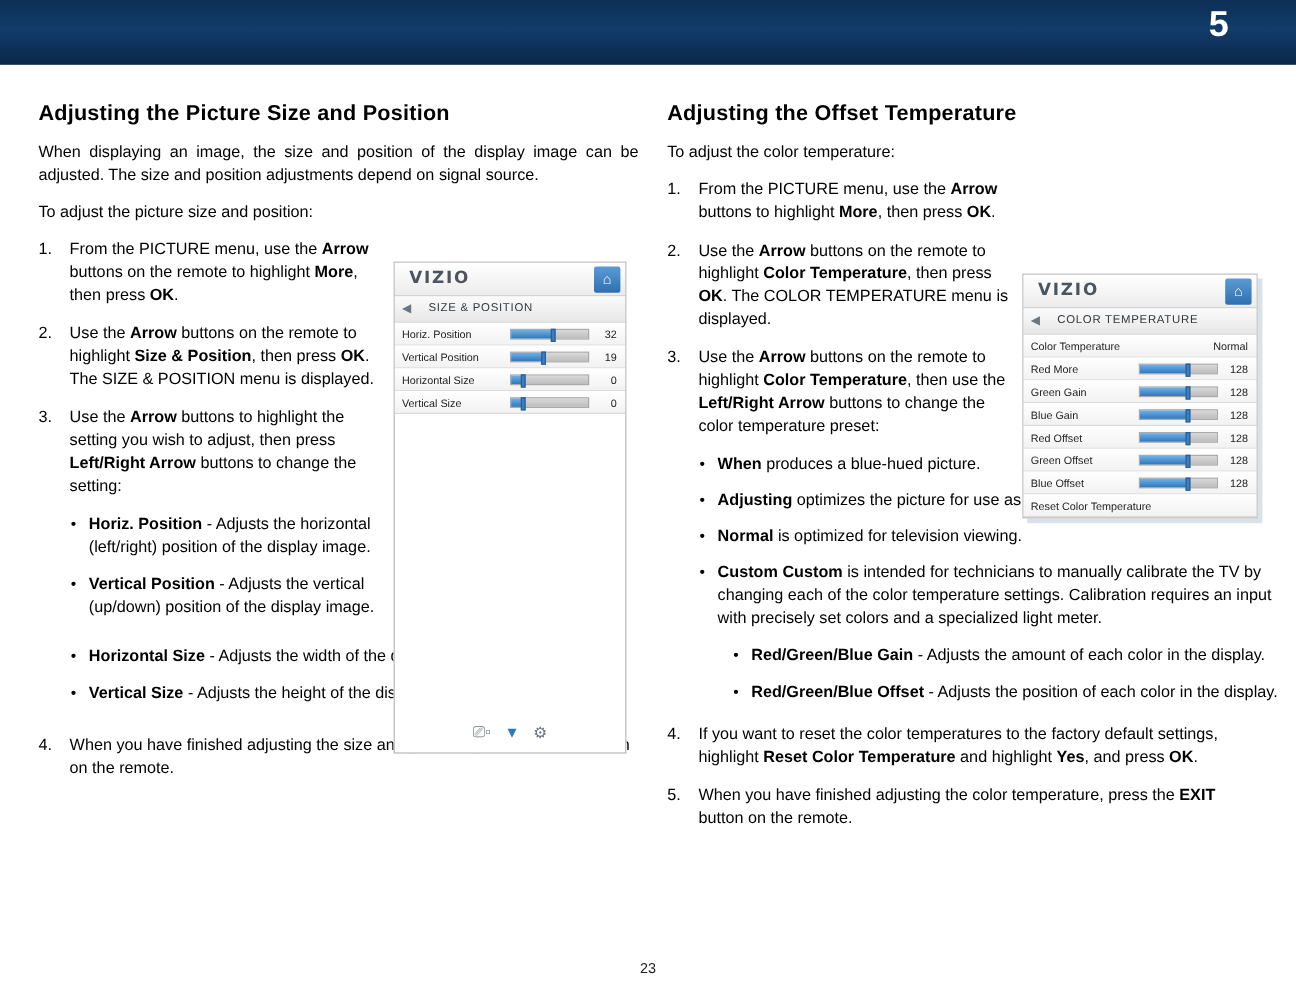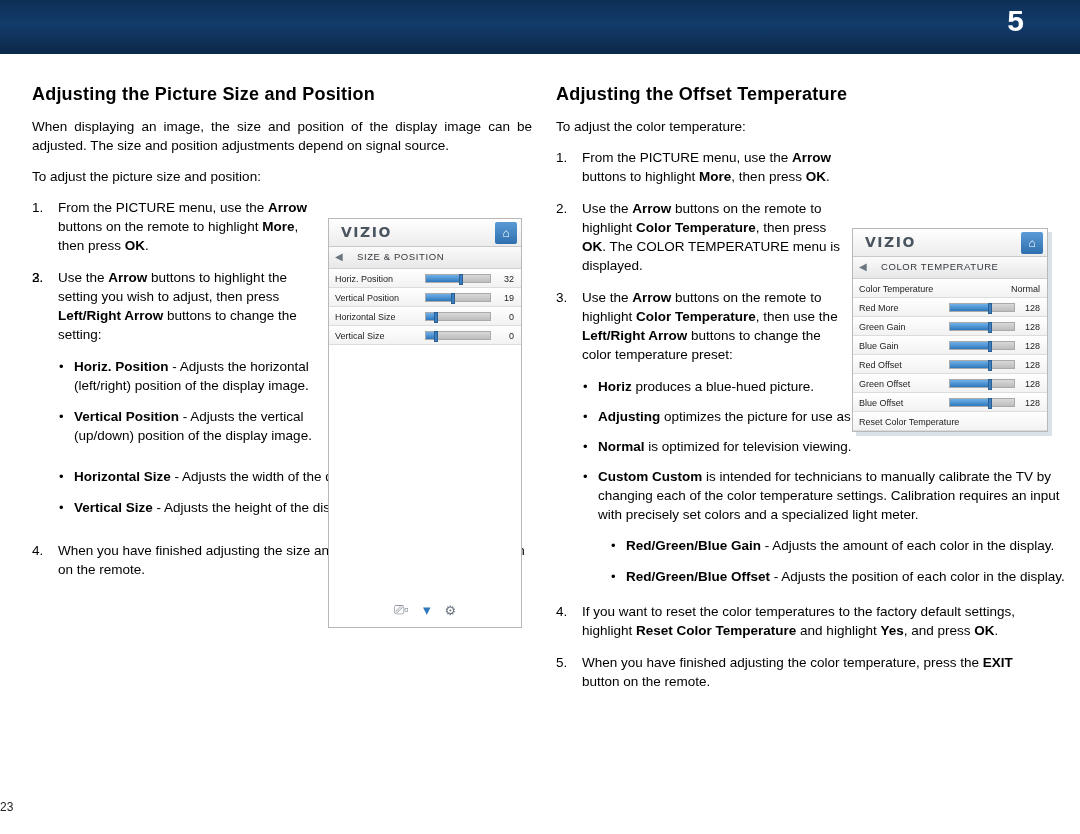--- a/index.html
+++ b/index.html
@@ -111,21 +111,21 @@
     position:absolute; left:852px; top:174px; width:196px; height:204px;
     border:1px solid #b8b8b8; background:#ffffff;
   }
   .osd2-shadow {
     position:absolute; left:856px; top:178px; width:196px; height:204px;
     background:rgba(150,170,190,.35);
     z-index:-1;
   }
 
   .page-number {
-    position:absolute; left:0; bottom:20px; width:1080px; text-align:left;
+    position:absolute; left:0; bottom:20px; width:1080px; text-align:center;
     font-size:12px; color:#222;
   }
 </style>
 </head>
 <body>
 
 <div class="header">
   <div class="chapnum">5</div>
 </div>
 
@@ -136,20 +136,21 @@
     <p class="body">When displaying an image, the size and position of the display image can be adjusted. The size and position adjustments depend on signal source.</p>
     <p class="body">To adjust the picture size and position:</p>
 
     <ol class="olist left-steps">
       <li class="oli">
         <span class="num">1.</span>
         <span>From the PICTURE menu, use the <b>Arrow</b> buttons on the remote to highlight <b>More</b>, then press <b>OK</b>.</span>
       </li>
       <li class="oli">
         <span class="num">2.</span>
+        <span>Use the <b>Arrow</b> buttons on the remote to highlight <b>Size &amp; Position</b>, then press <b>OK</b>. The SIZE &amp; POSITION menu is displayed.</span>
       </li>
       <li class="oli">
         <span class="num">3.</span>
         <span>Use the <b>Arrow</b> buttons to highlight the setting you wish to adjust, then press <b>Left/Right Arrow</b> buttons to change the setting:</span>
       </li>
     </ol>
 
     <ul class="blist" style="margin-top:6px; width:285px; margin-left:24px;">
       <li class="bli"><b>Horiz. Position</b> - Adjusts the horizontal (left/right) position of the display image.</li>
       <li class="bli" style="margin-top:12px;"><b>Vertical Position</b> - Adjusts the vertical (up/down) position of the display image.</li>
@@ -181,21 +182,21 @@
         <span class="num">2.</span>
         <span>Use the <b>Arrow</b> buttons on the remote to highlight <b>Color Temperature</b>, then press <b>OK</b>. The COLOR TEMPERATURE menu is displayed.</span>
       </li>
       <li class="oli">
         <span class="num">3.</span>
         <span>Use the <b>Arrow</b> buttons on the remote to highlight <b>Color Temperature</b>, then use the <b>Left/Right Arrow</b> buttons to change the color temperature preset:</span>
       </li>
     </ol>
 
     <ul class="blist" style="margin-top:2px; width:492px; margin-left:24px;">
-      <li class="bli"><b>Horiz</b> produces a blue-hued picture.</li>
+      <li class="bli"><b>When</b> produces a blue-hued picture.</li>
       <li class="bli"><b>Adjusting</b> optimizes the picture for use as a PC monitor.</li>
       <li class="bli"><b>Normal</b> is optimized for television viewing.</li>
       <li class="bli"><b>Custom Custom</b> is intended for technicians to manually calibrate the TV by changing each of the color temperature settings. Calibration requires an input with precisely set colors and a specialized light meter.</li>
     </ul>
 
     <ul class="blist" style="margin-top:12px; width:470px; margin-left:52px;">
       <li class="bli2"><b>Red/Green/Blue Gain</b> - Adjusts the amount of each color in the display.</li>
       <li class="bli2" style="margin-top:12px;"><b>Red/Green/Blue Offset</b> - Adjusts the position of each color in the display.</li>
     </ul>
 

